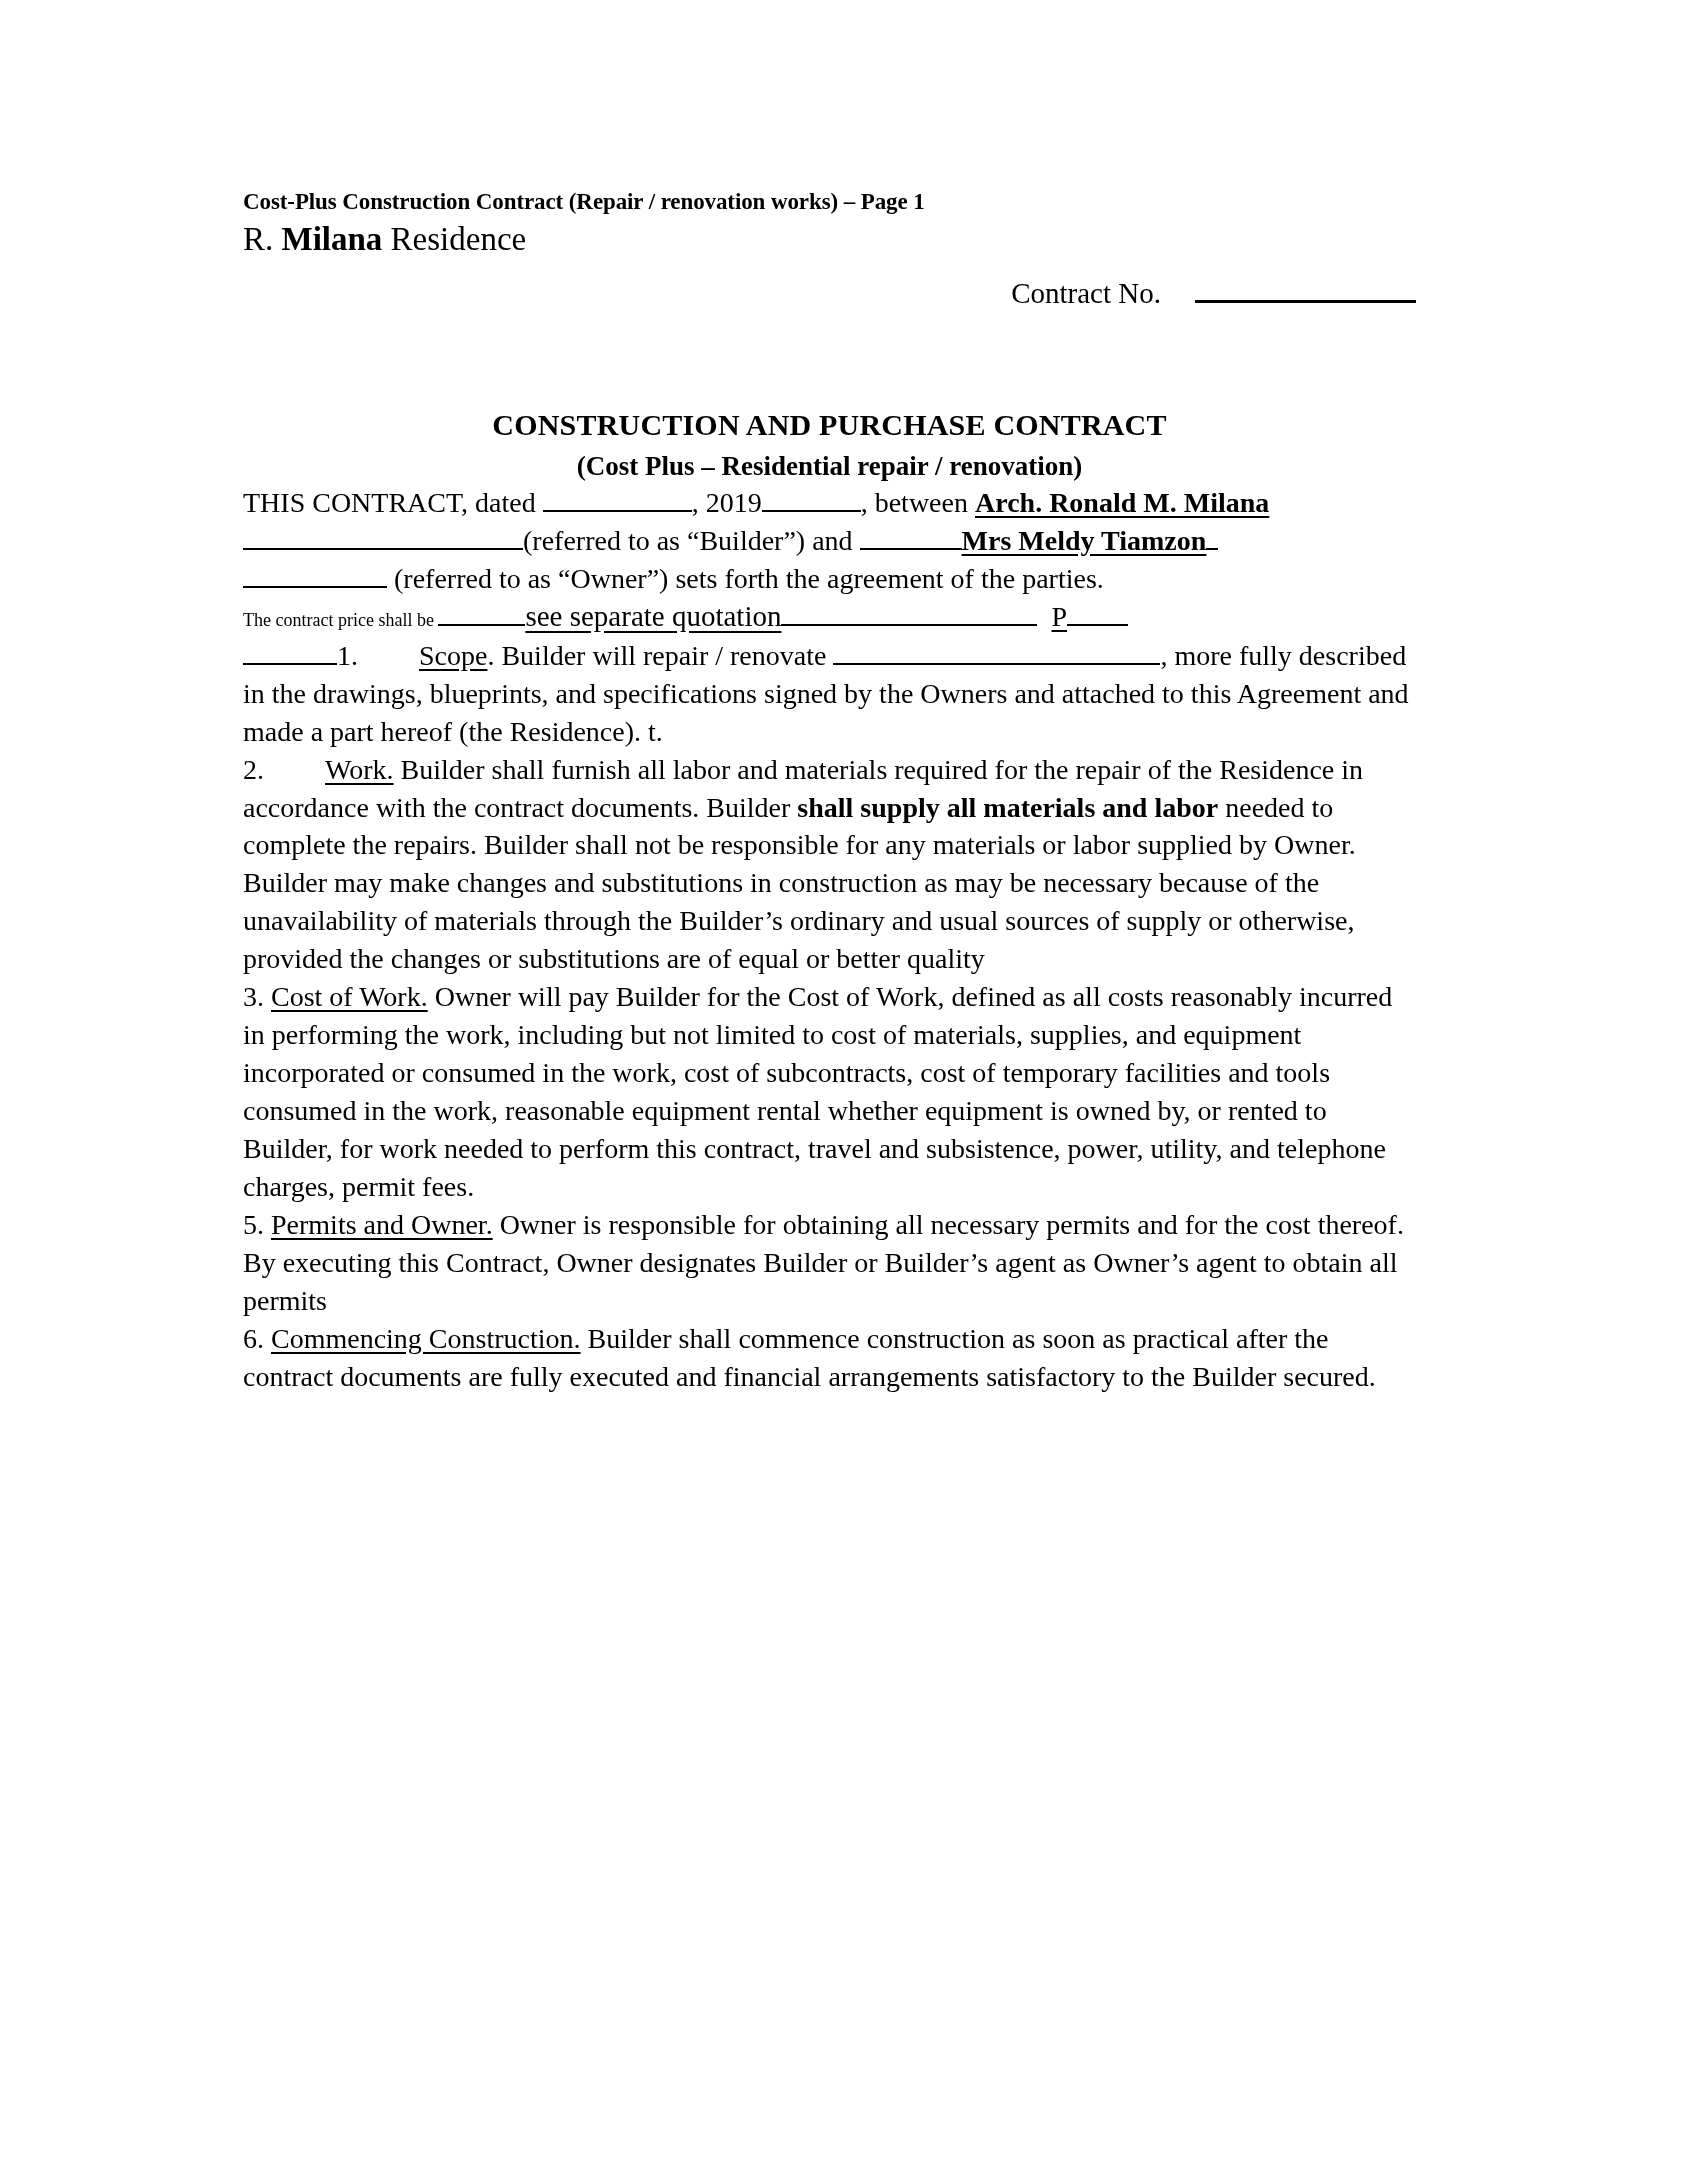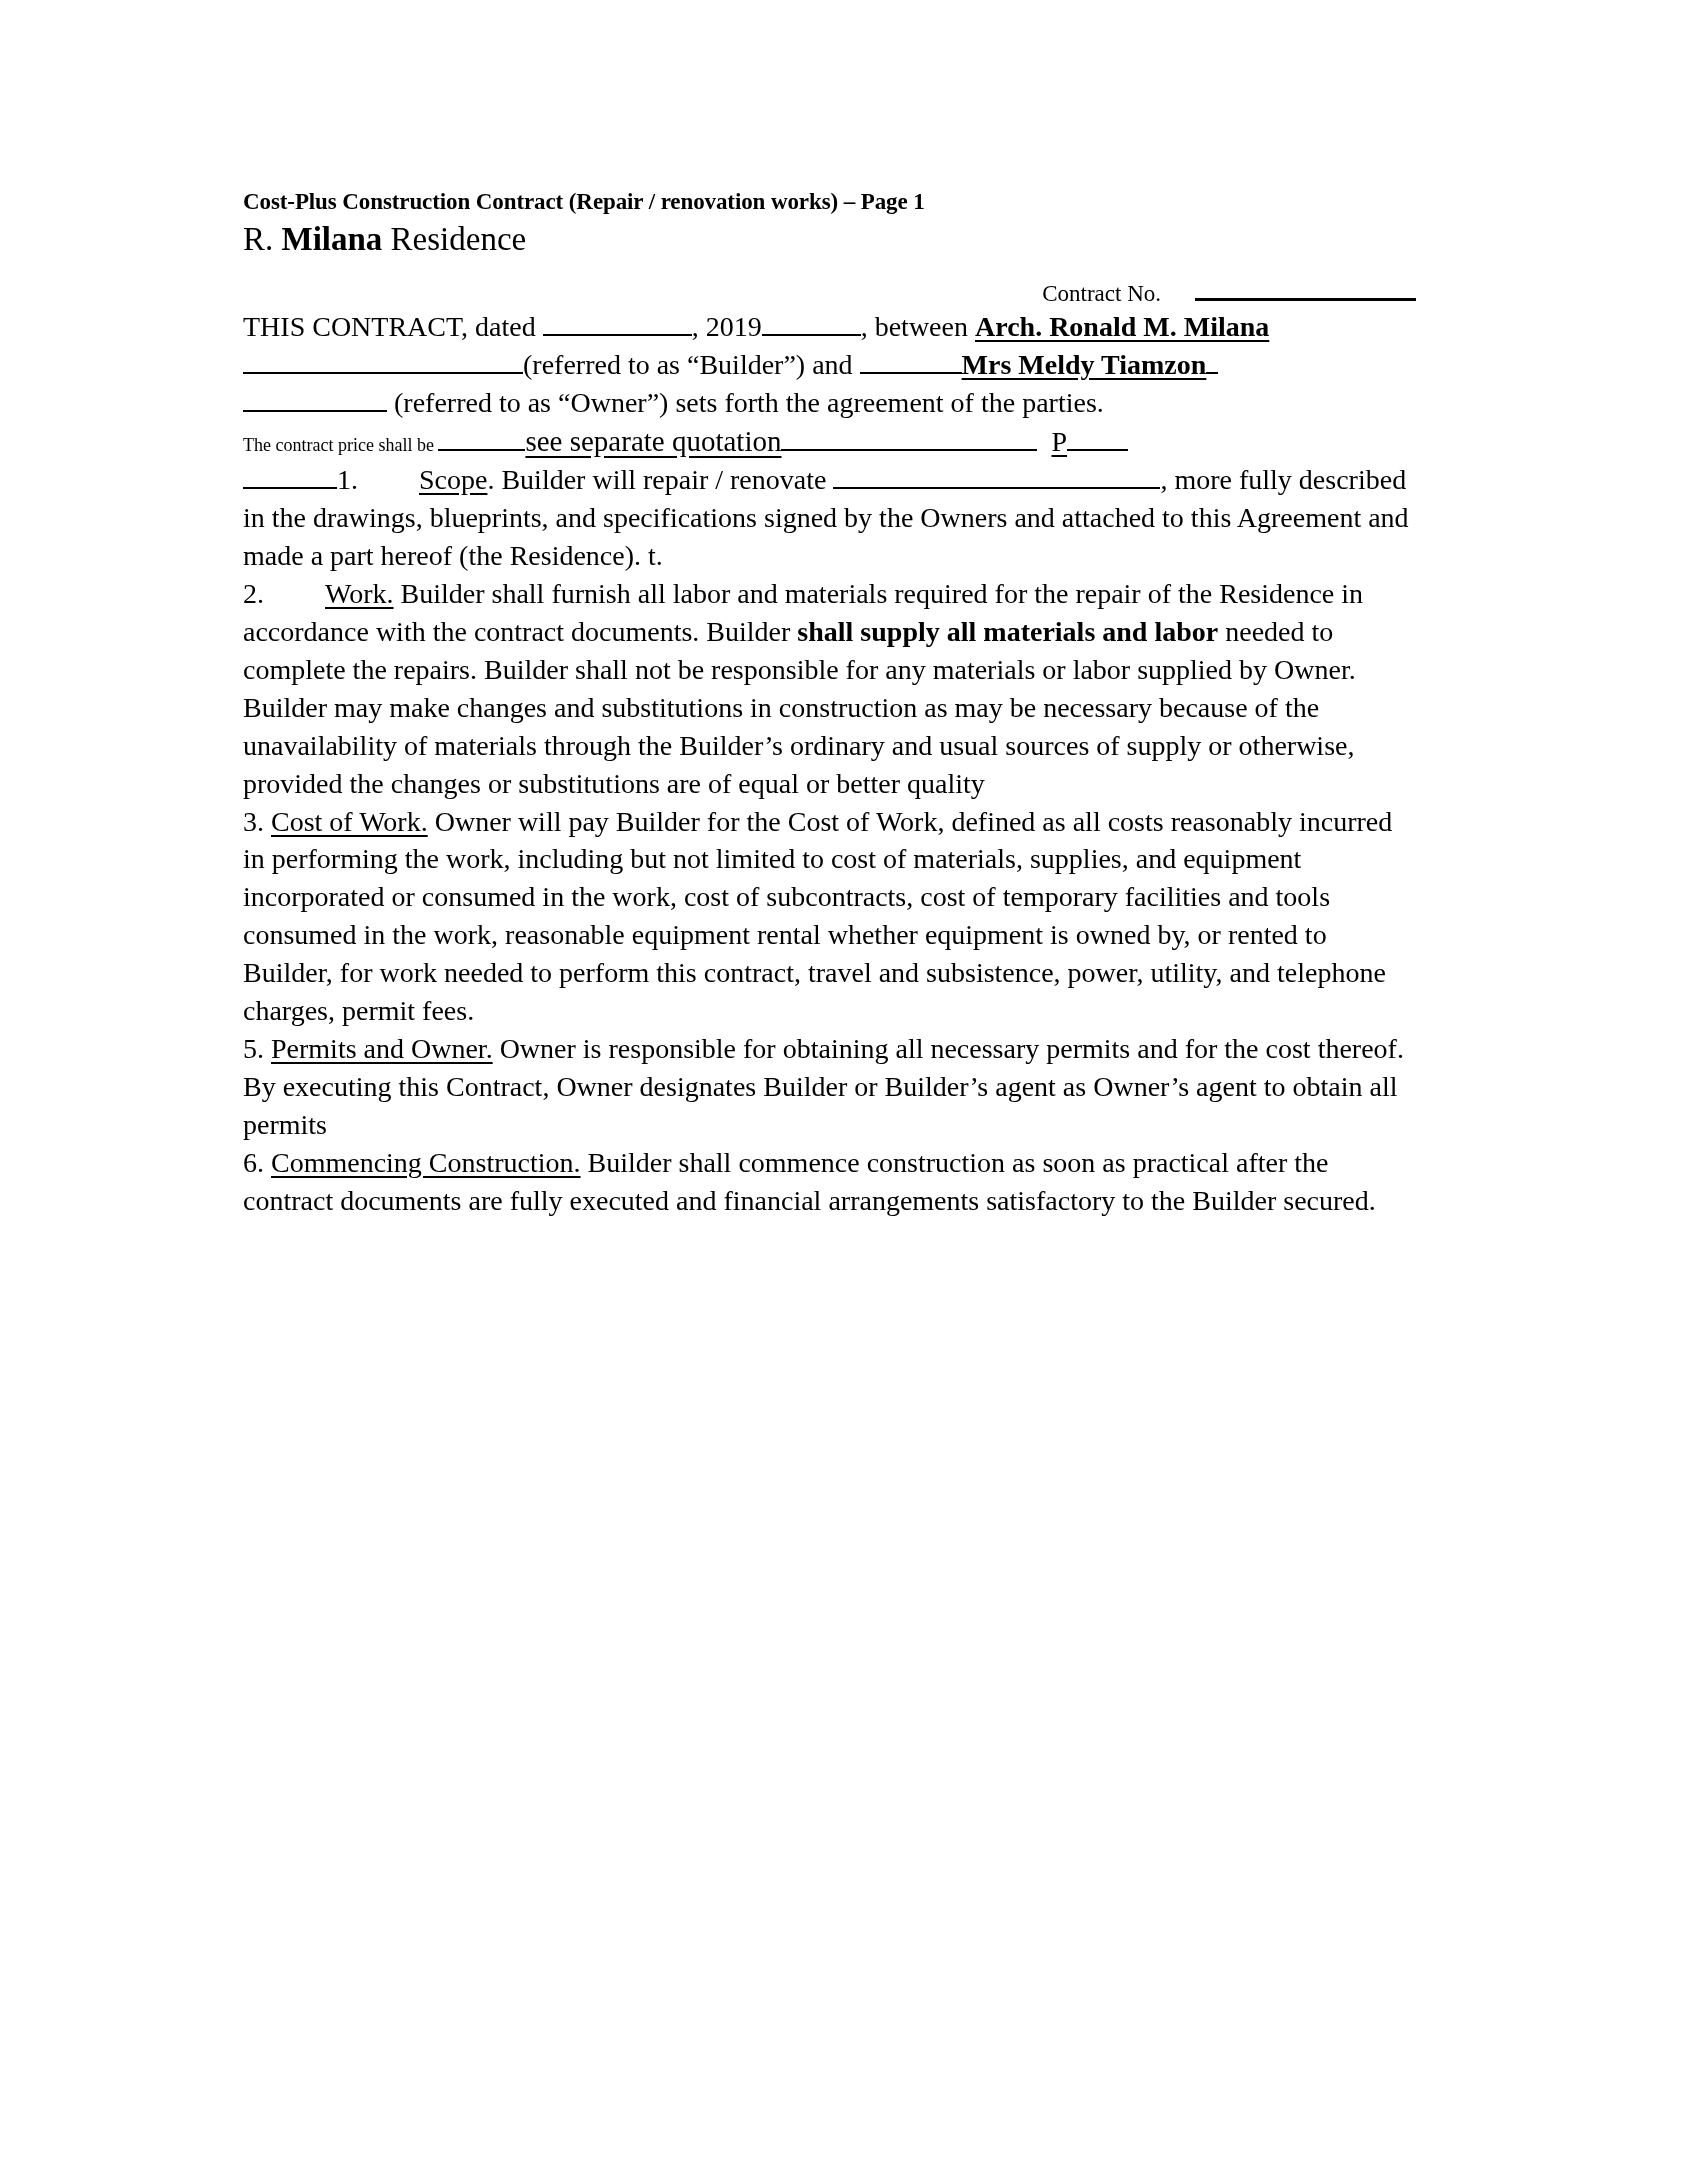--- a/index.html
+++ b/index.html
@@ -44,21 +44,21 @@
     font-size: 33px;
     line-height: 1.25;
     margin-top: 4px;
     white-space: nowrap;
   }
   .firm-line .bold { font-weight: bold; }
 
   .contract-no-row {
     margin-top: 16px;
     text-align: right;
-    font-size: 23px;
+    font-size: 29px;
     line-height: 1.2;
     padding-right: 0px;
   }
   .contract-no-row .label { margin-right: 34px; }
   .ruleline {
     display: inline-block;
     border-bottom: 3px solid #000;
     vertical-align: baseline;
   }
   .rule-contractno { width: 221px; height: 22px; }
@@ -139,20 +139,24 @@
 
 <div class="page">
   <div class="content">
 
     <div class="doc-header">Cost-Plus Construction Contract (Repair / renovation works) – Page 1</div>
 
     <div class="firm-line"><span>R. </span><span class="bold">Milana</span><span> Residence</span></div>
 
     <div class="contract-no-row"><span class="label">Contract No.</span><span class="ruleline rule-contractno"></span></div>
 
+    <div class="title-block">
+      <div class="title-main">CONSTRUCTION AND PURCHASE CONTRACT</div>
+      <div class="title-sub">(Cost Plus – Residential repair / renovation)</div>
+    </div>
 
     <p class="body para-intro"><span>THIS CONTRACT, dated </span><span class="rule-blank w-date"></span><span>, 2019</span><span class="rule-blank w-year"></span><span>, between </span><span class="bu">Arch. Ronald M. Milana</span><br><span class="rule-blank w-builder"></span><span>(referred to as “Builder”) and </span><span class="rule-blank w-owner1"></span><span class="bu">Mrs Meldy Tiamzon</span><span class="rule-blank" style="width:12px"></span><br><span class="rule-blank w-owner2"></span><span> (referred to as “Owner”) sets forth the agreement of the parties.</span></p>
 
     <p class="body para-price"><span class="price-label">The contract price shall be </span><span class="rule-blank w-price1"></span><span class="price-fill">see separate quotation</span><span class="rule-blank" style="width:8px"></span><span class="rule-blank w-price2"></span><span style="display:inline-block;width:14px"></span><span class="ul-u">P</span><span class="rule-blank w-price3"></span></p>
 
     <p class="body para-scope"><span class="rule-blank w-scope"></span><span>1.</span><span class="indent-tab"></span><span class="ul-u">Scope</span><span>.</span><span> Builder will repair / renovate </span><span class="rule-blank w-renov"></span><span>, more fully described in the drawings, blueprints, and specifications signed by the Owners and attached to this Agreement and made a part hereof (the Residence).  t.</span></p>
 
     <p class="body para-2"><span>2.</span><span class="indent-tab"></span><span class="ul-u">Work.</span><span> Builder shall furnish all labor and materials required for the repair of the Residence in accordance with the contract documents.  Builder </span><span class="b">shall supply all materials and labor</span><span> needed to complete the repairs.  Builder shall not be responsible for any materials or labor supplied by Owner.  Builder may make changes and substitutions in construction as may be necessary because of the unavailability of materials through the Builder’s ordinary and usual sources of supply or otherwise, provided the changes or substitutions are of equal or better quality</span></p>
 
     <p class="body para-3"><span>3. </span><span class="ul-u">Cost of Work.</span><span>  Owner will pay Builder for the Cost of Work, defined as all costs reasonably incurred in performing the work, including but not limited to cost of materials, supplies, and equipment incorporated or consumed in the work, cost of subcontracts, cost of temporary facilities and tools consumed in the work, reasonable equipment rental whether equipment is owned by, or rented to Builder, for work needed to perform this contract, travel and subsistence, power, utility, and telephone charges, permit fees.</span></p>

